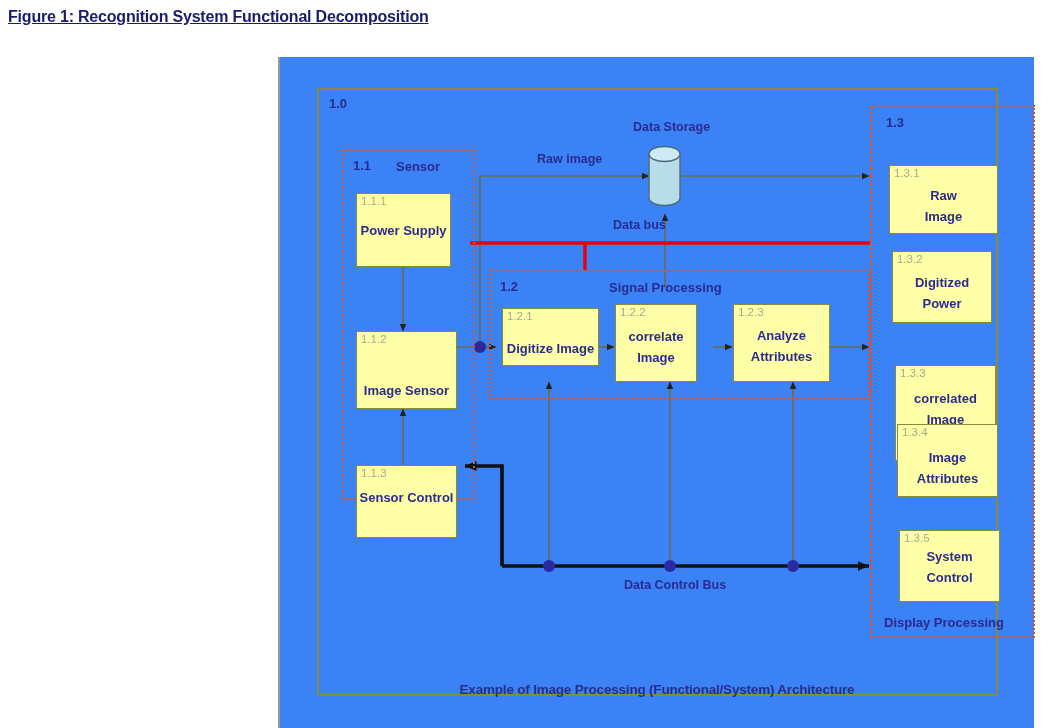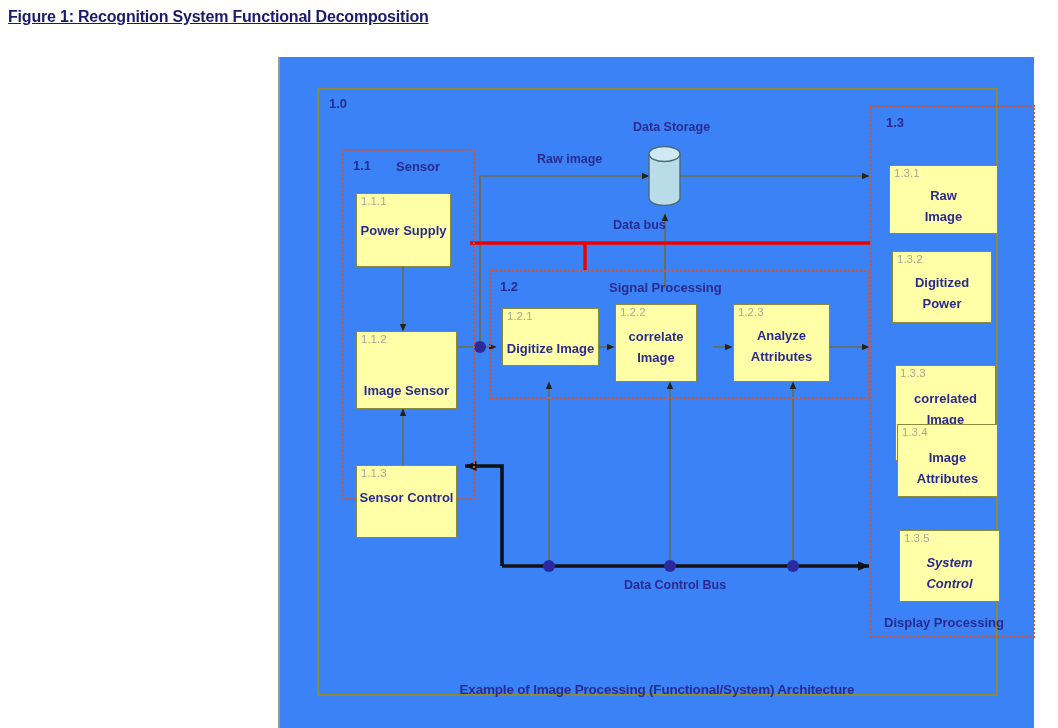--- a/index.html
+++ b/index.html
@@ -203,21 +203,21 @@
   </div>
 
   <div class="fnbox" style="left:617px;top:367px;width:101px;height:73px;">
     <span class="num">1.3.4</span>
     <span class="lbl" style="top:22px;white-space:pre-line;">Image
 Attributes</span>
   </div>
 
   <div class="fnbox" style="left:619px;top:473px;width:101px;height:72px;">
     <span class="num">1.3.5</span>
-    <span class="lbl" style="top:21px;white-space:pre-line;font-style:italic;">System
+    <span class="lbl" style="top:15px;white-space:pre-line;">System
 Control</span>
   </div>
 
   <div class="flabel" style="left:337px;top:63px;">Data Storage</div>
   <div class="flabel" style="left:241px;top:95px;">Raw image</div>
   <div class="flabel" style="left:317px;top:161px;">Data bus</div>
   <div class="flabel" style="left:328px;top:521px;">Data Control Bus</div>
 
   <div id="caption">Example of Image Processing (Functional/System) Architecture</div>
 </div>

